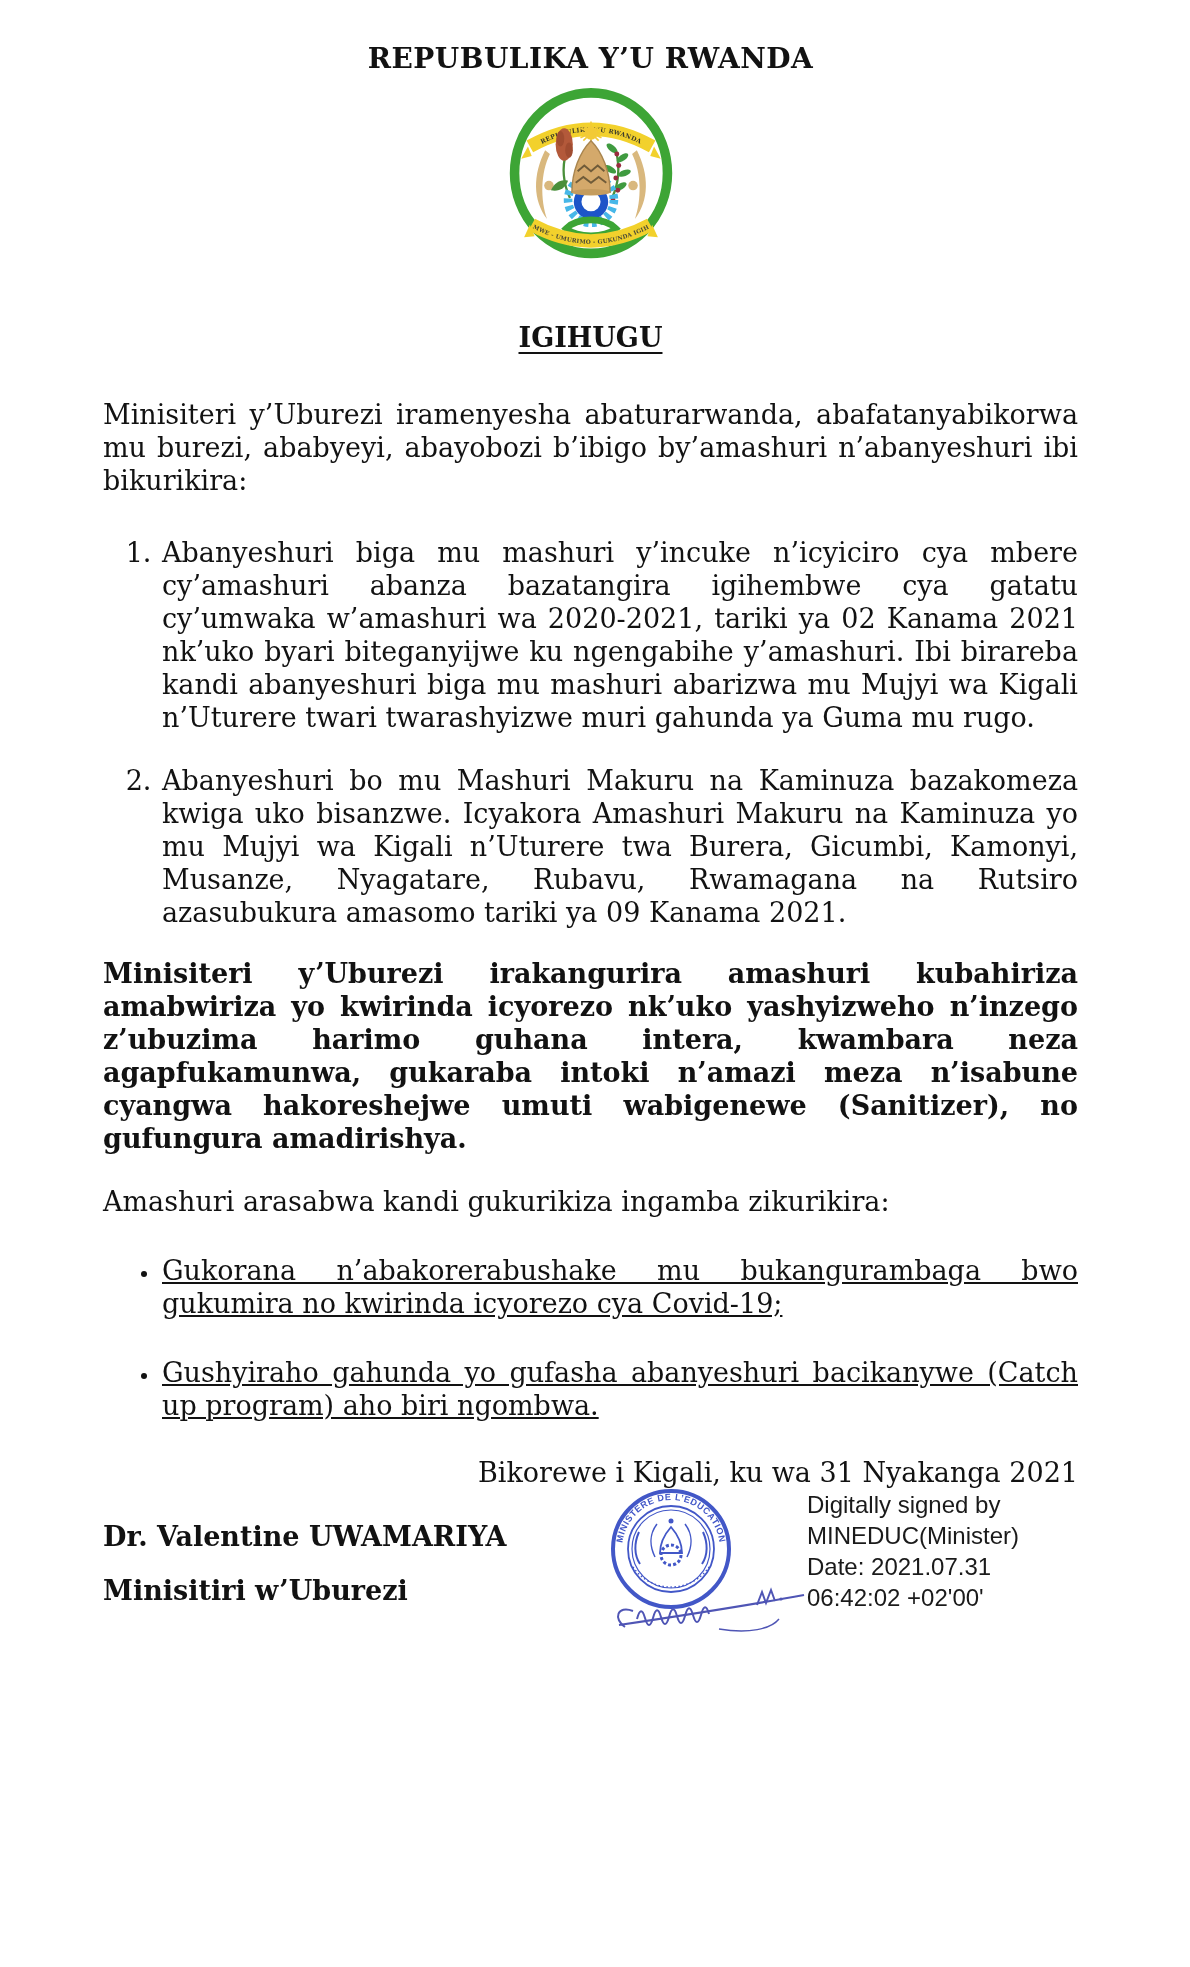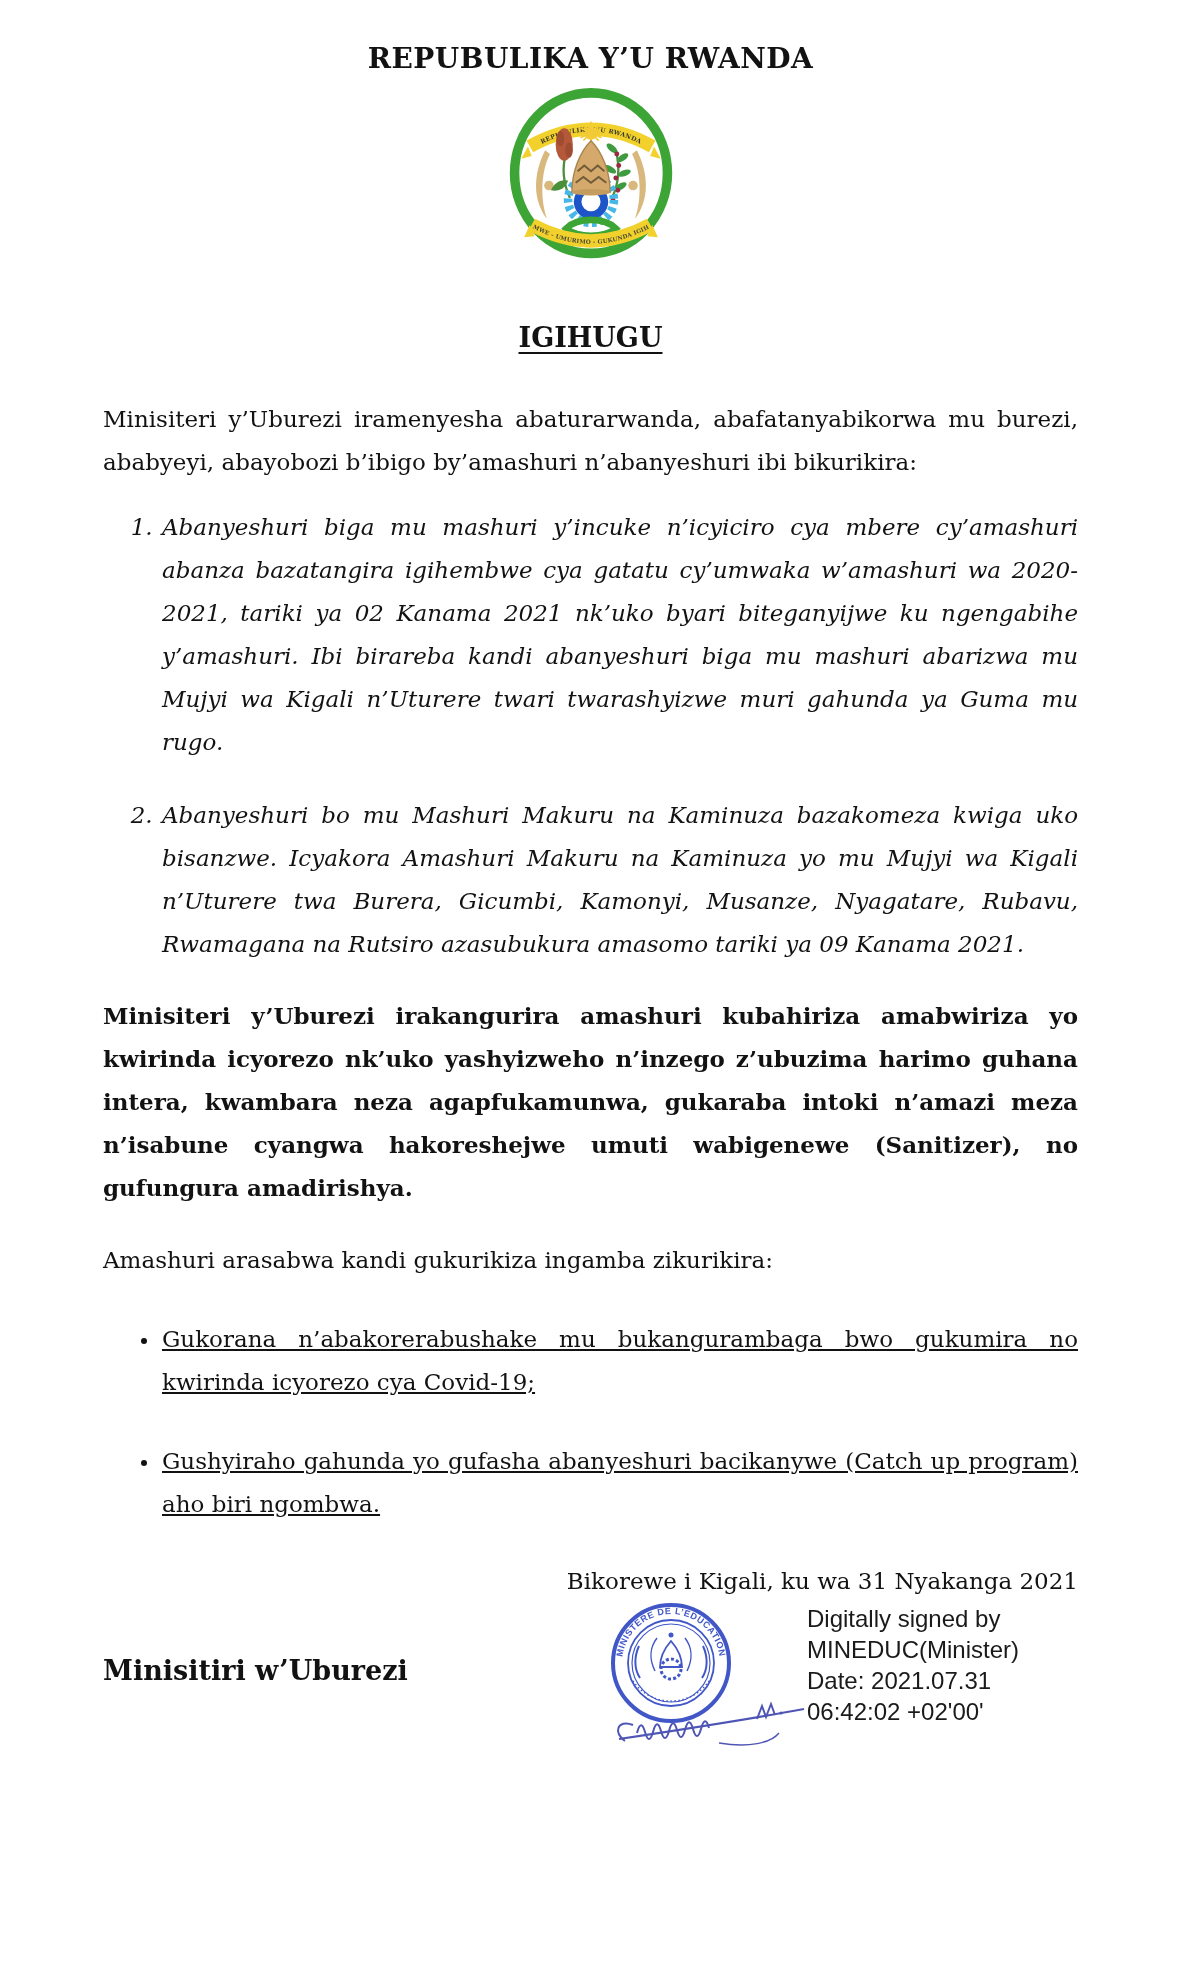--- a/index.html
+++ b/index.html
@@ -36,30 +36,29 @@
     text-align: center;
     font-size: 27px;
     font-weight: bold;
     line-height: 32px;
     margin-top: 50px;
     text-decoration: underline;
     text-decoration-thickness: 2px;
     text-underline-offset: 5px;
   }
   .body-text {
-    font-size: 23px;
-    line-height: 43px;
+    font-size: 27px;
+    line-height: 33px;
     text-align: justify;
   }
   .intro { margin-top: 44px; }
   ol.numbered {
-    margin-top: 22px;
+    margin-top: 39px;
     padding-left: 57px;
     list-style: decimal;
-    font-style: italic;
   }
   ol.numbered li { padding-left: 2px; }
   ol.numbered li + li { margin-top: 30px; }
   .emphasis { margin-top: 28px; font-weight: bold; }
   .measures-intro { margin-top: 30px; text-align: left; }
   ul.bullets {
     margin-top: 36px;
     padding-left: 57px;
     list-style: disc;
     text-decoration: underline;
@@ -201,20 +200,21 @@
   <ul class="bullets body-text">
     <li>Gukorana n’abakorerabushake mu bukangurambaga bwo gukumira no kwirinda icyorezo cya Covid-19;</li>
     <li>Gushyiraho gahunda yo gufasha abanyeshuri bacikanywe (Catch up program) aho biri ngombwa.</li>
   </ul>
 
   <p class="body-text date-line">Bikorewe i Kigali, ku wa 31 Nyakanga 2021</p>
 
   <div class="bottom-block">
 
     <div class="signatory">
+      <div class="sig-name">Dr. Valentine UWAMARIYA</div>
       <div class="sig-title">Minisitiri w’Uburezi</div>
     </div>
 
     <div class="seal-wrap">
       <svg width="215" height="165" viewBox="0 0 215 165" aria-hidden="true" opacity="0.9">
         <g stroke="#2e45c2" fill="none">
           <circle cx="72" cy="62" r="58" stroke-width="4"></circle>
           <circle cx="72" cy="62" r="43" stroke-width="1.8"></circle>
           <circle cx="72" cy="62" r="39" stroke-width="1.2"></circle>
 

